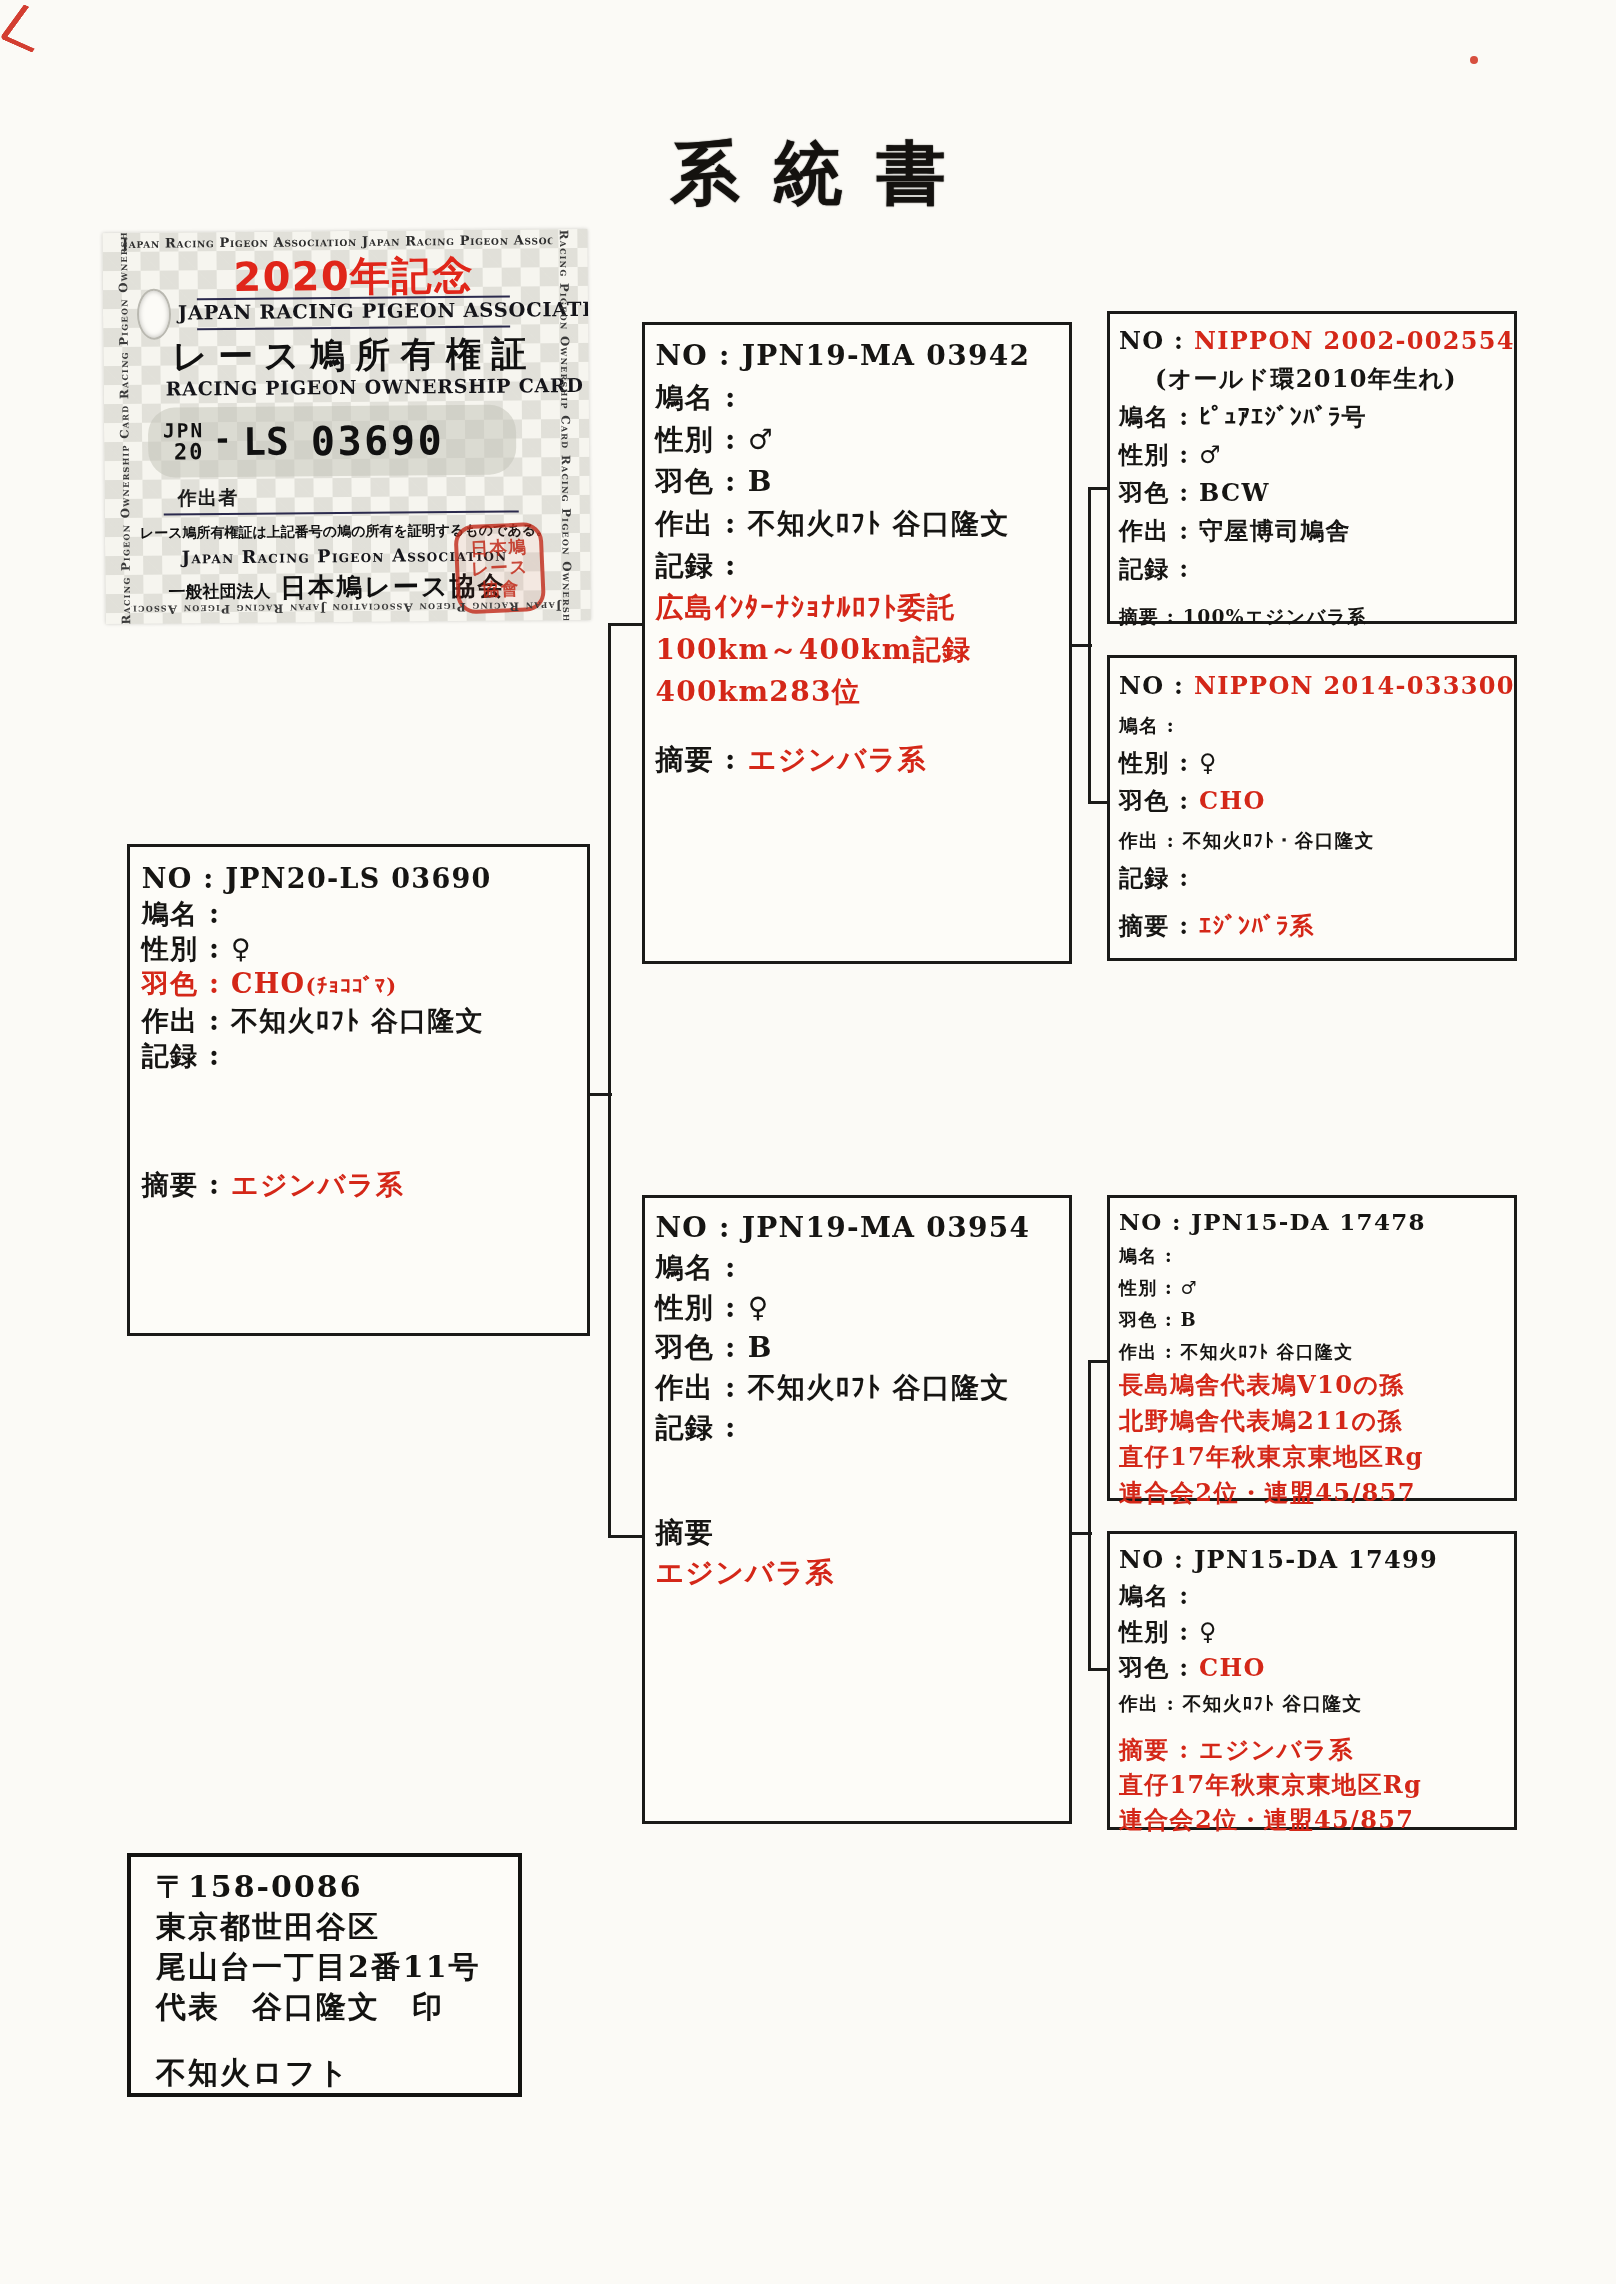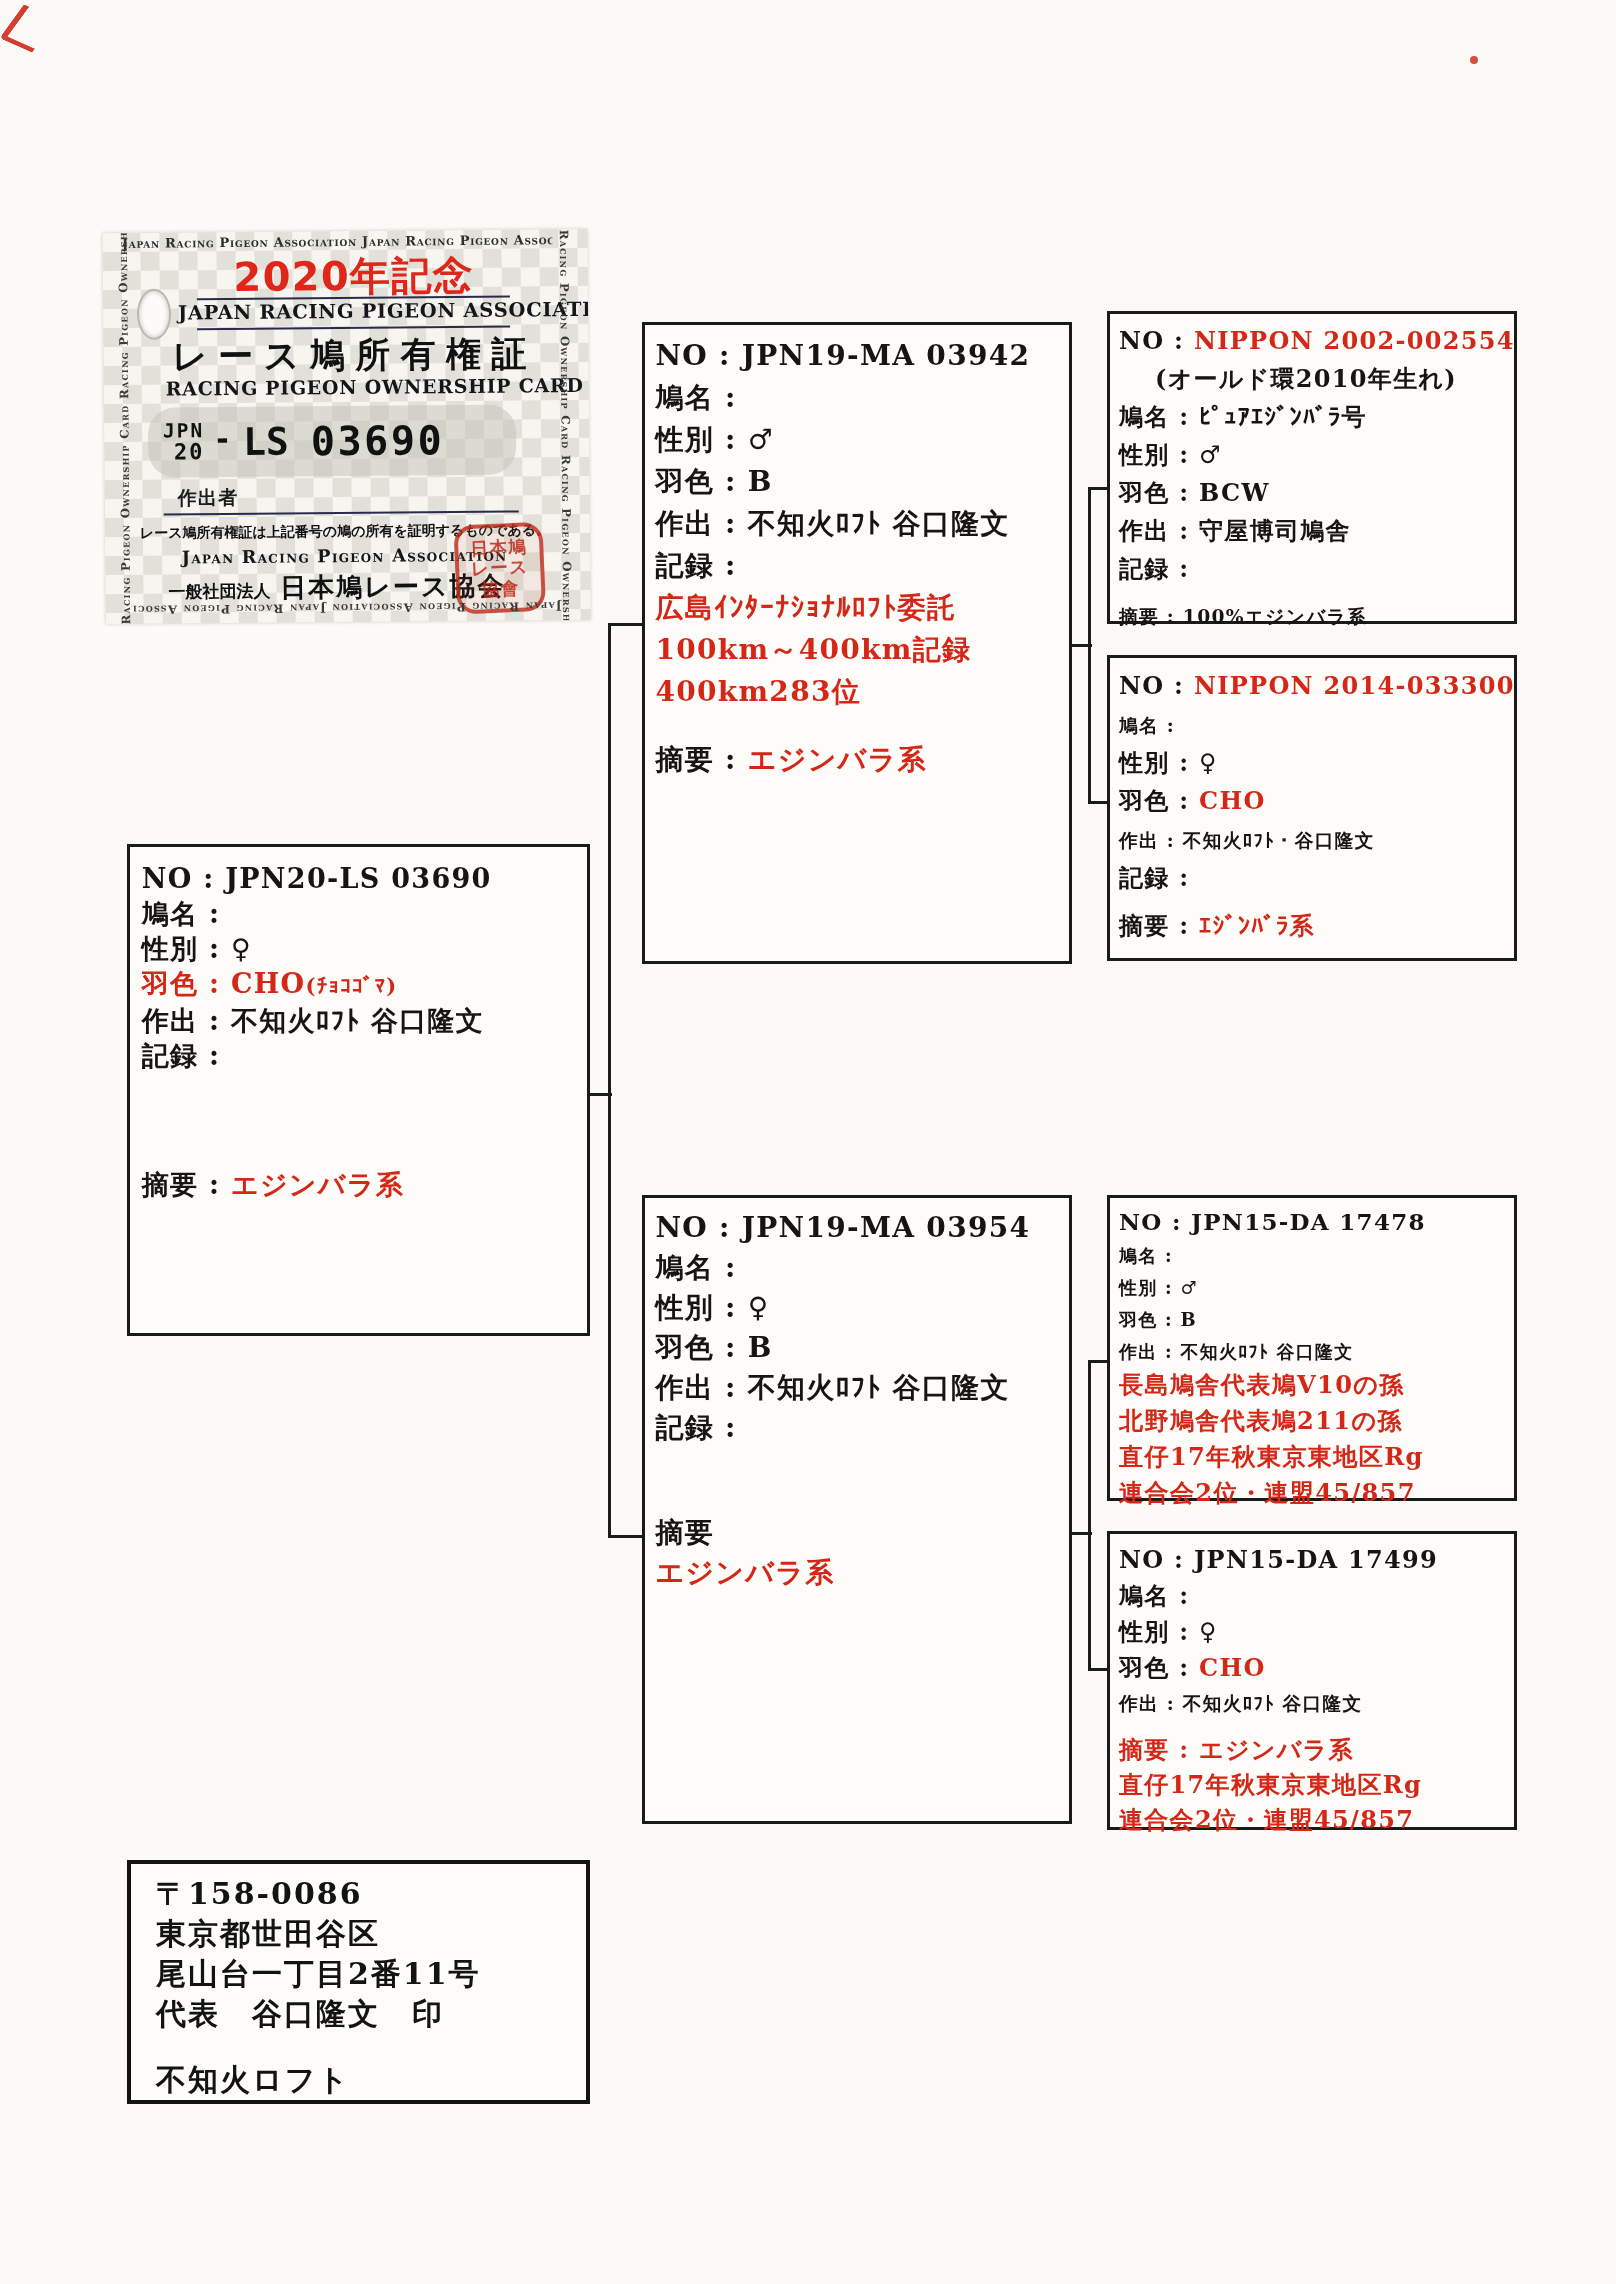--- a/index.html
+++ b/index.html
@@ -113,43 +113,44 @@
   }
   .side-left{left:-175px;top:189px;width:391px;transform:rotate(-90deg);}
   .side-right{left:266px;top:189px;width:391px;transform:rotate(90deg);}
   .card-bottom{
     left:26px;top:370px;width:430px;transform:rotate(180deg);
     font-variant:small-caps;font-size:11.7px;font-weight:600;color:#3a3a3a;
     letter-spacing:1.3px;white-space:nowrap;overflow:hidden;
   }
   
   .addr{
-    position:absolute;left:127px;top:1853px;width:463px;height:244px;
+    position:absolute;left:127px;top:1853px;width:395px;height:244px;
     border:4.6px solid #131311;background:#fdfcf8;box-sizing:border-box;
     padding:10.4px 0 0 25px;font-weight:700;letter-spacing:2px;
-    font-family:"DejaVu Serif","DejaVu Sans",serif;color:#131311;font-size:30px;margin-top:7px;
+    font-family:"DejaVu Serif","DejaVu Sans",serif;color:#131311;font-size:30px;
   }
   .addr .line{line-height:40px;white-space:pre;}
   
   .artifact{position:absolute;}
   .art-1{
     left:10.4px;top:7.8px;width:30px;height:36px;
     border-left:6.5px solid #cf2a1c;border-bottom:5.2px solid #cf2a1c;
     transform:rotate(24deg) skewX(-12deg);opacity:.9;border-bottom-left-radius:5.2px;
   }
   .art-2{left:1470px;top:56px;width:7.8px;height:7.8px;border-radius:50%;background:#d0301f;opacity:.85;}
 </style>
 </head>
 <body>
 
 <div class="page">
 
   <div class="artifact art-1"></div>
   <div class="artifact art-2"></div>
 
+  <div class="doc-title">系統書</div>
 
   <div class="card">
     <div class="card-caps">Japan Racing Pigeon Association Japan Racing Pigeon Association</div>
     <div class="card-hole"></div>
     <div class="card-year">2020年記念</div>
     <div class="rule rule-1"></div>
     <div class="card-assoc">JAPAN RACING PIGEON ASSOCIATION</div>
     <div class="rule rule-2"></div>
     <div class="card-jptitle">レース鳩所有権証</div>
     <div class="card-entitle">RACING PIGEON OWNERSHIP CARD</div>

